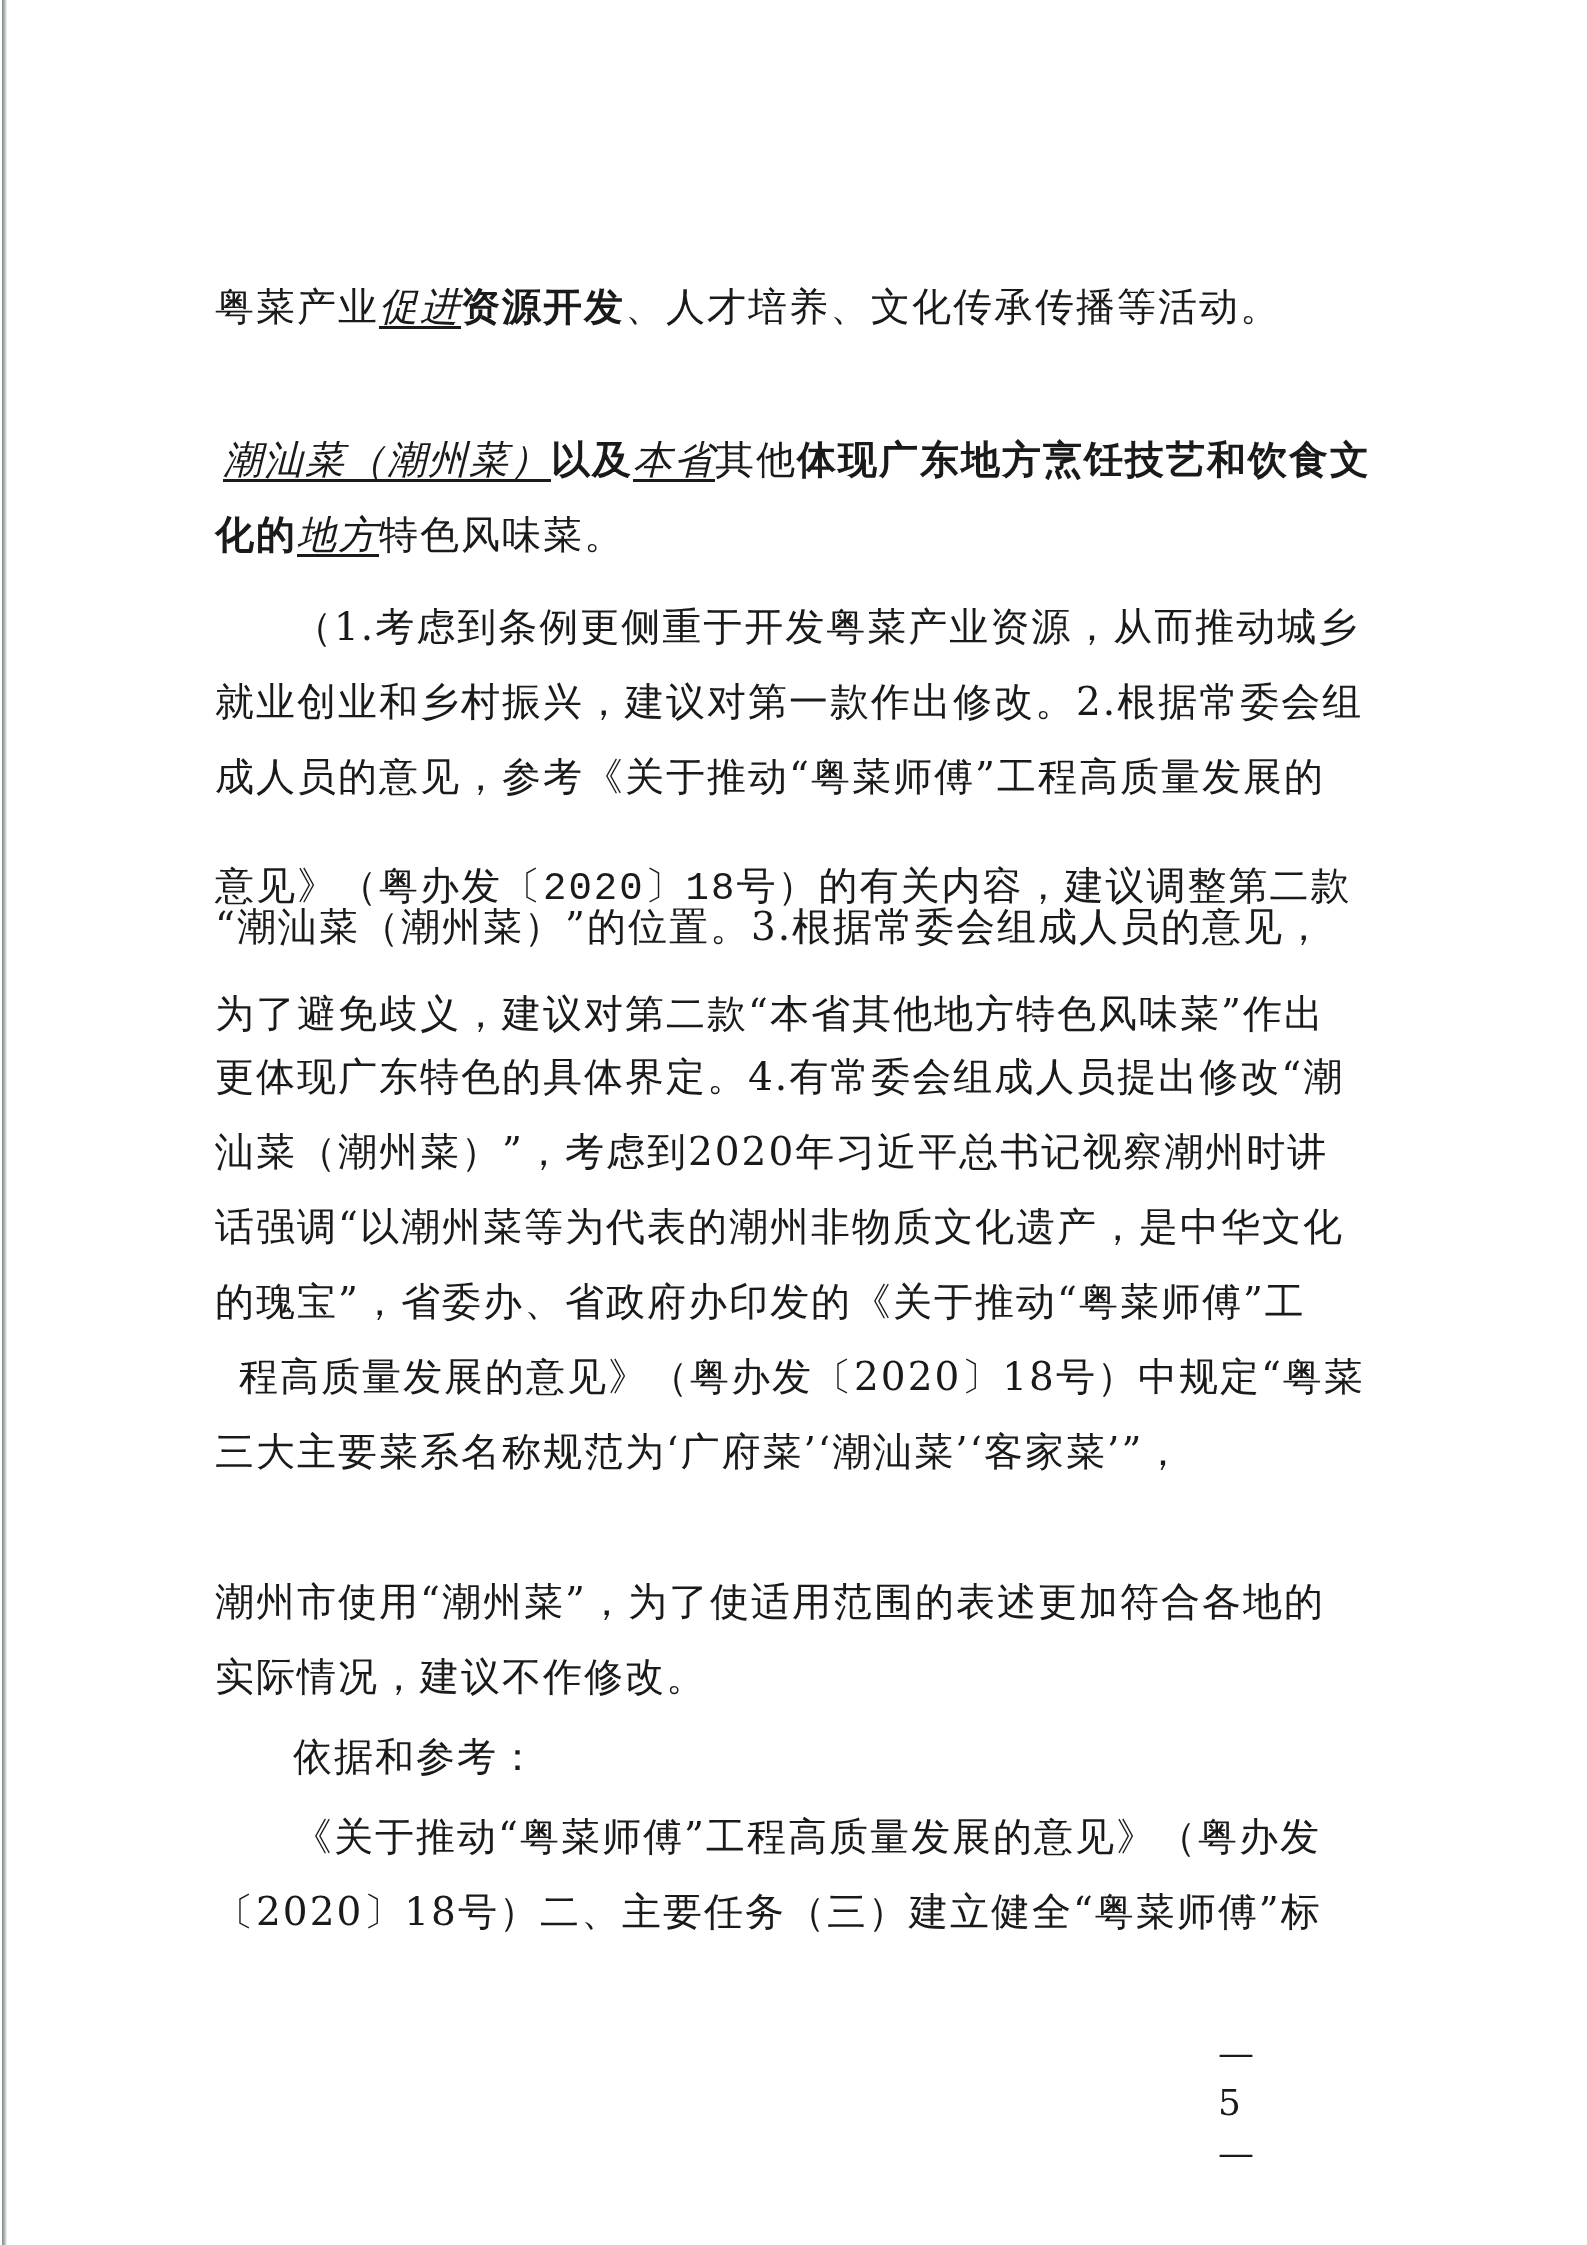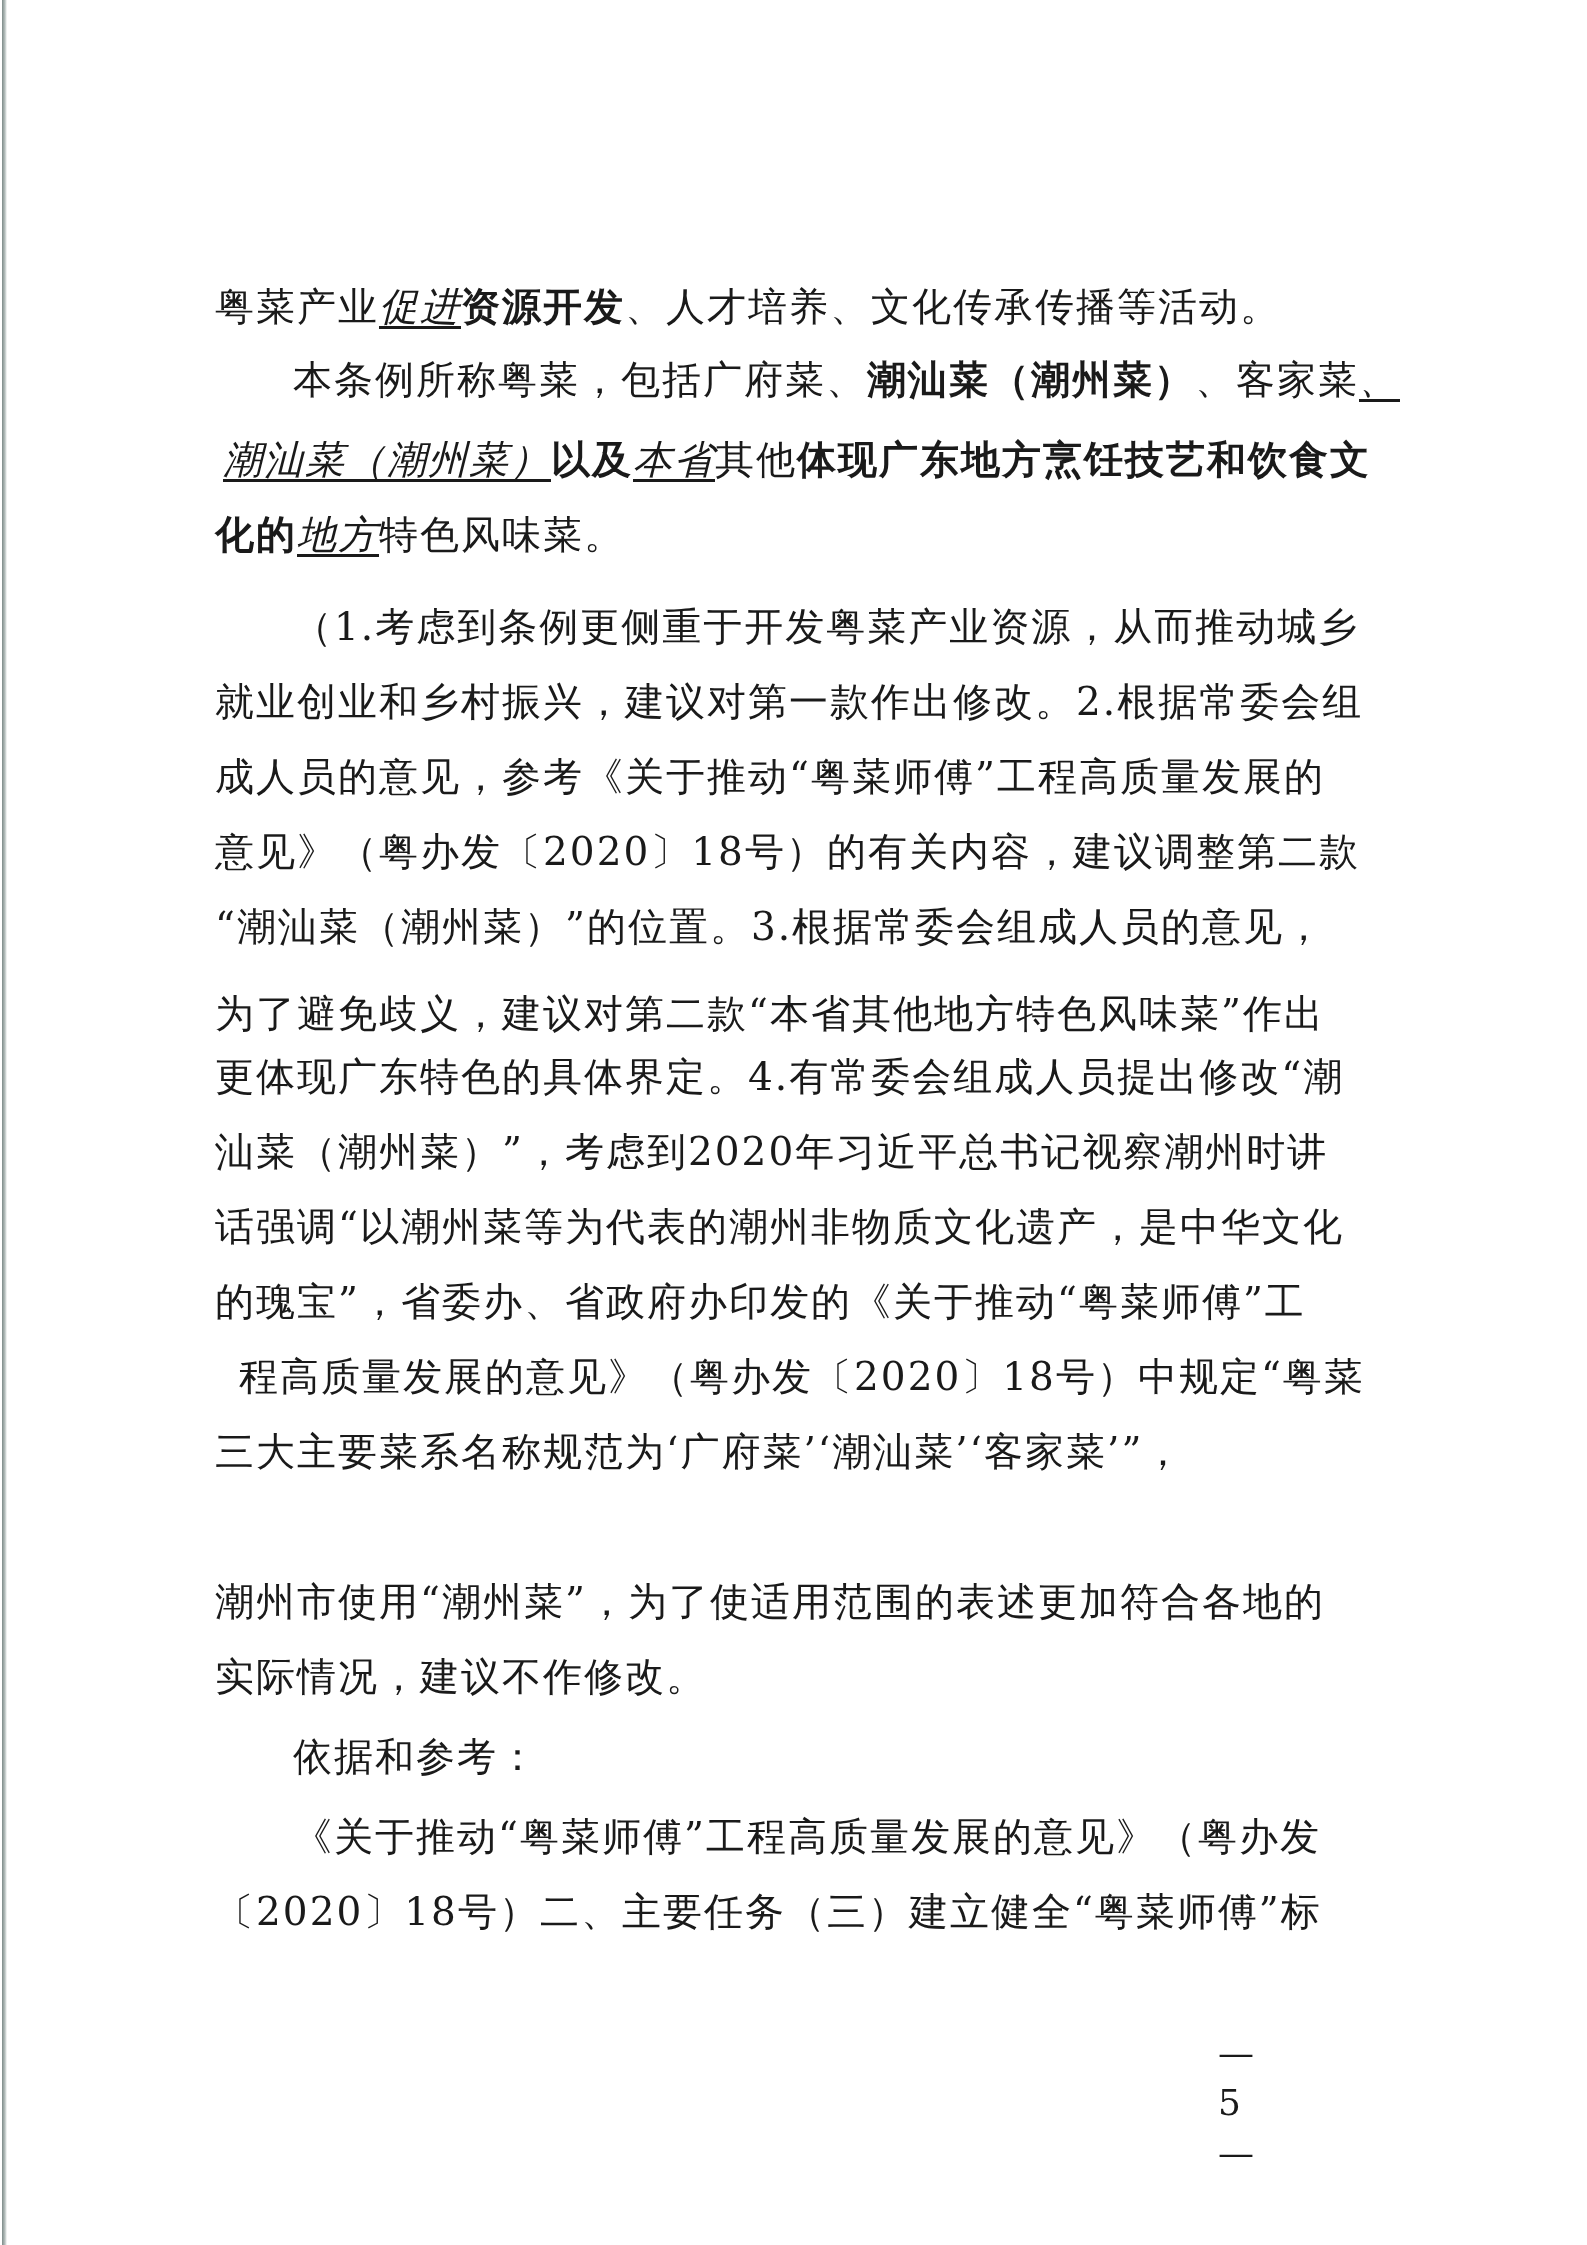--- a/index.html
+++ b/index.html
@@ -68,36 +68,33 @@
 <body>
 
 <div class="scan-edge"></div>
 
 <div class="page">
 
   <div class="line" style="top:277px;">
     <span class="sans">粤菜产业</span><span class="ins">促进</span><span class="bold-run">资源开发</span><span class="sans">、人才培养、文化传承传播等活动。</span>
   </div>
 
-  <div class="line indent" style="top:350px;">
-    <span class="sans">本条例所称粤菜，包括广府菜、</span><span class="bold-run">潮汕菜（潮州菜）</span><span class="sans">、客家菜</span><span class="ins">、</span>
-  </div>
 
   <div class="line" style="top:430px;margin-left:8px;">
     <span class="ins">潮汕菜（潮州菜）</span><span class="bold-run">以及</span><span class="ins">本省</span><span class="sans">其他</span><span class="bold-run">体现广东地方烹饪技艺和饮食文</span>
   </div>
 
   <div class="line" style="top:505px;">
     <span class="bold-run">化的</span><span class="ins">地方</span><span class="sans">特色风味菜。</span>
   </div>
 
   <div class="line indent" style="top:597px;">（1.考虑到条例更侧重于开发粤菜产业资源，从而推动城乡</div>
   <div class="line" style="top:672px;">就业创业和乡村振兴，建议对第一款作出修改。2.根据常委会组</div>
   <div class="line" style="top:747px;">成人员的意见，参考《关于推动“粤菜师傅”工程高质量发展的</div>
-  <div class="line" style="top:822px;">意见》（粤办发〔2020〕18号）的有关内容，建议调整第二款</div>
+  <div class="line" style="top:859px;font-family:Liberation Mono, monospace;">意见》（粤办发〔2020〕18号）的有关内容，建议调整第二款</div>
   <div class="line" style="top:897px;">“潮汕菜（潮州菜）”的位置。3.根据常委会组成人员的意见，</div>
   <div class="line" style="top:972px;margin-top:12px;">为了避免歧义，建议对第二款“本省其他地方特色风味菜”作出</div>
   <div class="line" style="top:1047px;">更体现广东特色的具体界定。4.有常委会组成人员提出修改“潮</div>
   <div class="line" style="top:1122px;">汕菜（潮州菜）”，考虑到2020年习近平总书记视察潮州时讲</div>
   <div class="line" style="top:1197px;">话强调“以潮州菜等为代表的潮州非物质文化遗产，是中华文化</div>
   <div class="line" style="top:1272px;">的瑰宝”，省委办、省政府办印发的《关于推动“粤菜师傅”工</div>
   <div class="line" style="top:1347px;margin-left:24px;">程高质量发展的意见》（粤办发〔2020〕18号）中规定“粤菜</div>
   <div class="line" style="top:1422px;">三大主要菜系名称规范为‘广府菜’‘潮汕菜’‘客家菜’”，</div>
   <div class="line" style="top:1647px;">实际情况，建议不作修改。</div>
   <div class="line" style="top:1572px;">潮州市使用“潮州菜”，为了使适用范围的表述更加符合各地的</div>

